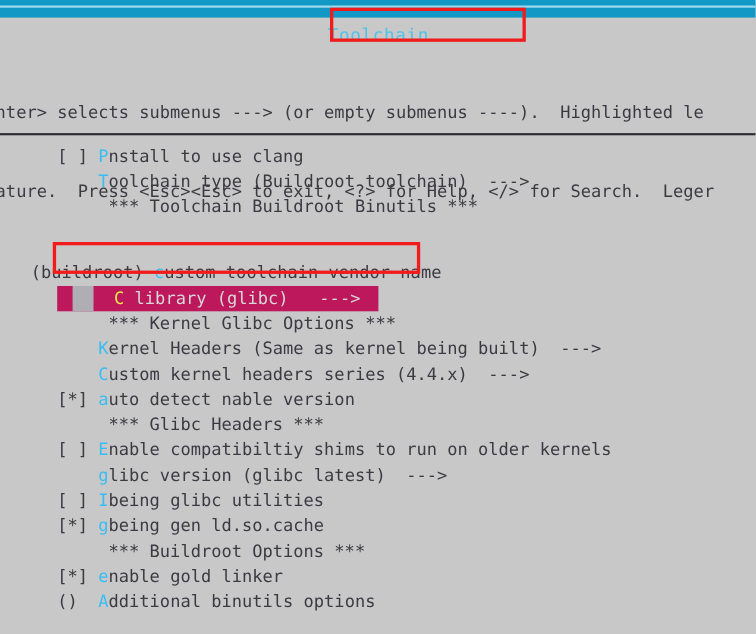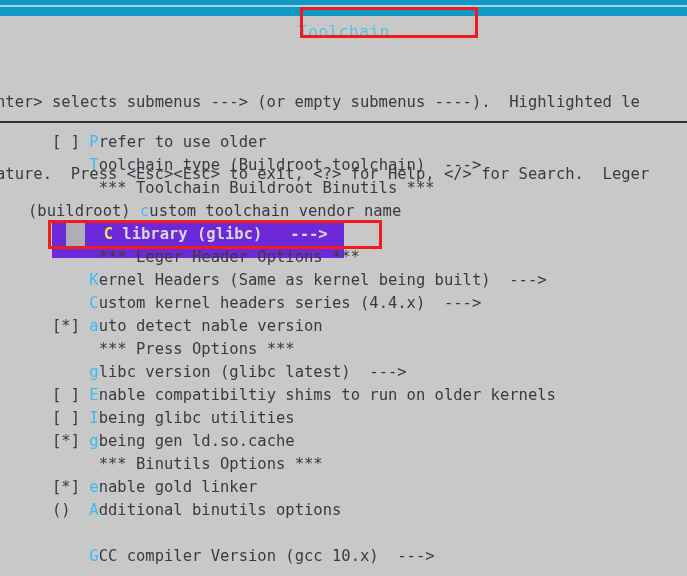--- a/index.html
+++ b/index.html
@@ -109,27 +109,26 @@
 
   
   .row.selected {
     padding-left: 0;
     height: 23px;
   }
   .sel-inner {
     position: absolute;
     left: 52px;
     top: 0;
-    height: 35px;
+    height: 23px;
     line-height: 23px;
-    background: #6d28d9;
+    background: #be185d;
     color: #d8d8d8;
     white-space: pre;
     padding-left: 0;
-    font-weight: bold;
   }
   .sel-cursor {
     display: inline-block;
     width: 19px;
     height: 23px;
     background: #aeaeb4;
     vertical-align: top;
   }
   .sel-pad {
     display: inline-block;
@@ -172,33 +171,33 @@
 
 <div class="help">
   <div class="help-line">nter&gt; selects submenus ---&gt; (or empty submenus ----).  Highlighted le</div>
   <div class="help-line">ature.  Press &lt;Esc&gt;&lt;Esc&gt; to exit, &lt;?&gt; for Help, &lt;/&gt; for Search.  Leger</div>
 </div>
 
 <div class="divider"></div>
 
 <div class="menu" id="menu-list">
 
-<div class="row"><span>[ ] </span><span class="hot">P</span><span>refer to use older</span></div>
+<div class="row"><span>[ ] </span><span class="hot">P</span><span>nstall to use clang</span></div>
     <div class="row"><span>    </span><span class="hot">T</span><span>oolchain type (Buildroot toolchain)  ---&gt;</span></div>
     <div class="row"><span>    </span><span> *** Toolchain Buildroot Binutils ***</span></div>
-    <div class="row" style="padding-left: 28px;"><span>(buildroot) </span><span class="hot">c</span><span>ustom toolchain vendor name</span></div>
+    <div class="row" style="padding-left: 28px; margin-top: 37px;"><span>(buildroot) </span><span class="hot">c</span><span>ustom toolchain vendor name</span></div>
     <div class="row selected"><span class="sel-inner"><span class="sel-pad"></span><span class="sel-cursor"></span><span class="sel-text"><span>  </span><span class="hotsel">C</span><span> library (glibc)   ---&gt;</span></span></span></div>
-    <div class="row"><span>    </span><span> *** Leger Header Options ***</span></div>
+    <div class="row"><span>    </span><span> *** Kernel Glibc Options ***</span></div>
     <div class="row"><span>    </span><span class="hot">K</span><span>ernel Headers (Same as kernel being built)  ---&gt;</span></div>
     <div class="row"><span>    </span><span class="hot">C</span><span>ustom kernel headers series (4.4.x)  ---&gt;</span></div>
     <div class="row"><span>[*] </span><span class="hot">a</span><span>uto detect nable version</span></div>
-    <div class="row"><span>    </span><span> *** Press Options ***</span></div>
+    <div class="row"><span>    </span><span> *** Glibc Headers ***</span></div>
+    <div class="row"><span>[ ] </span><span class="hot">E</span><span>nable compatibiltiy shims to run on older kernels</span></div>
     <div class="row"><span>    </span><span class="hot">g</span><span>libc version (glibc latest)  ---&gt;</span></div>
-    <div class="row"><span>[ ] </span><span class="hot">E</span><span>nable compatibiltiy shims to run on older kernels</span></div>
     <div class="row"><span>[ ] </span><span class="hot">I</span><span>being glibc utilities</span></div>
     <div class="row"><span>[*] </span><span class="hot">g</span><span>being gen ld.so.cache</span></div>
-    <div class="row"><span>    </span><span> *** Binutils Options ***</span></div>
+    <div class="row"><span>    </span><span> *** Buildroot Options ***</span></div>
     <div class="row"><span>[*] </span><span class="hot">e</span><span>nable gold linker</span></div>
     <div class="row"><span>()  </span><span class="hot">A</span><span>dditional binutils options</span></div>
     <div class="row"><span>    </span></div>
     <div class="row"><span>    </span><span class="hot">G</span><span>CC compiler Version (gcc 10.x)  ---&gt;</span></div>
     <div class="anno-row" style="top: 89px;"></div>
   </div>
 
 </body></html>

